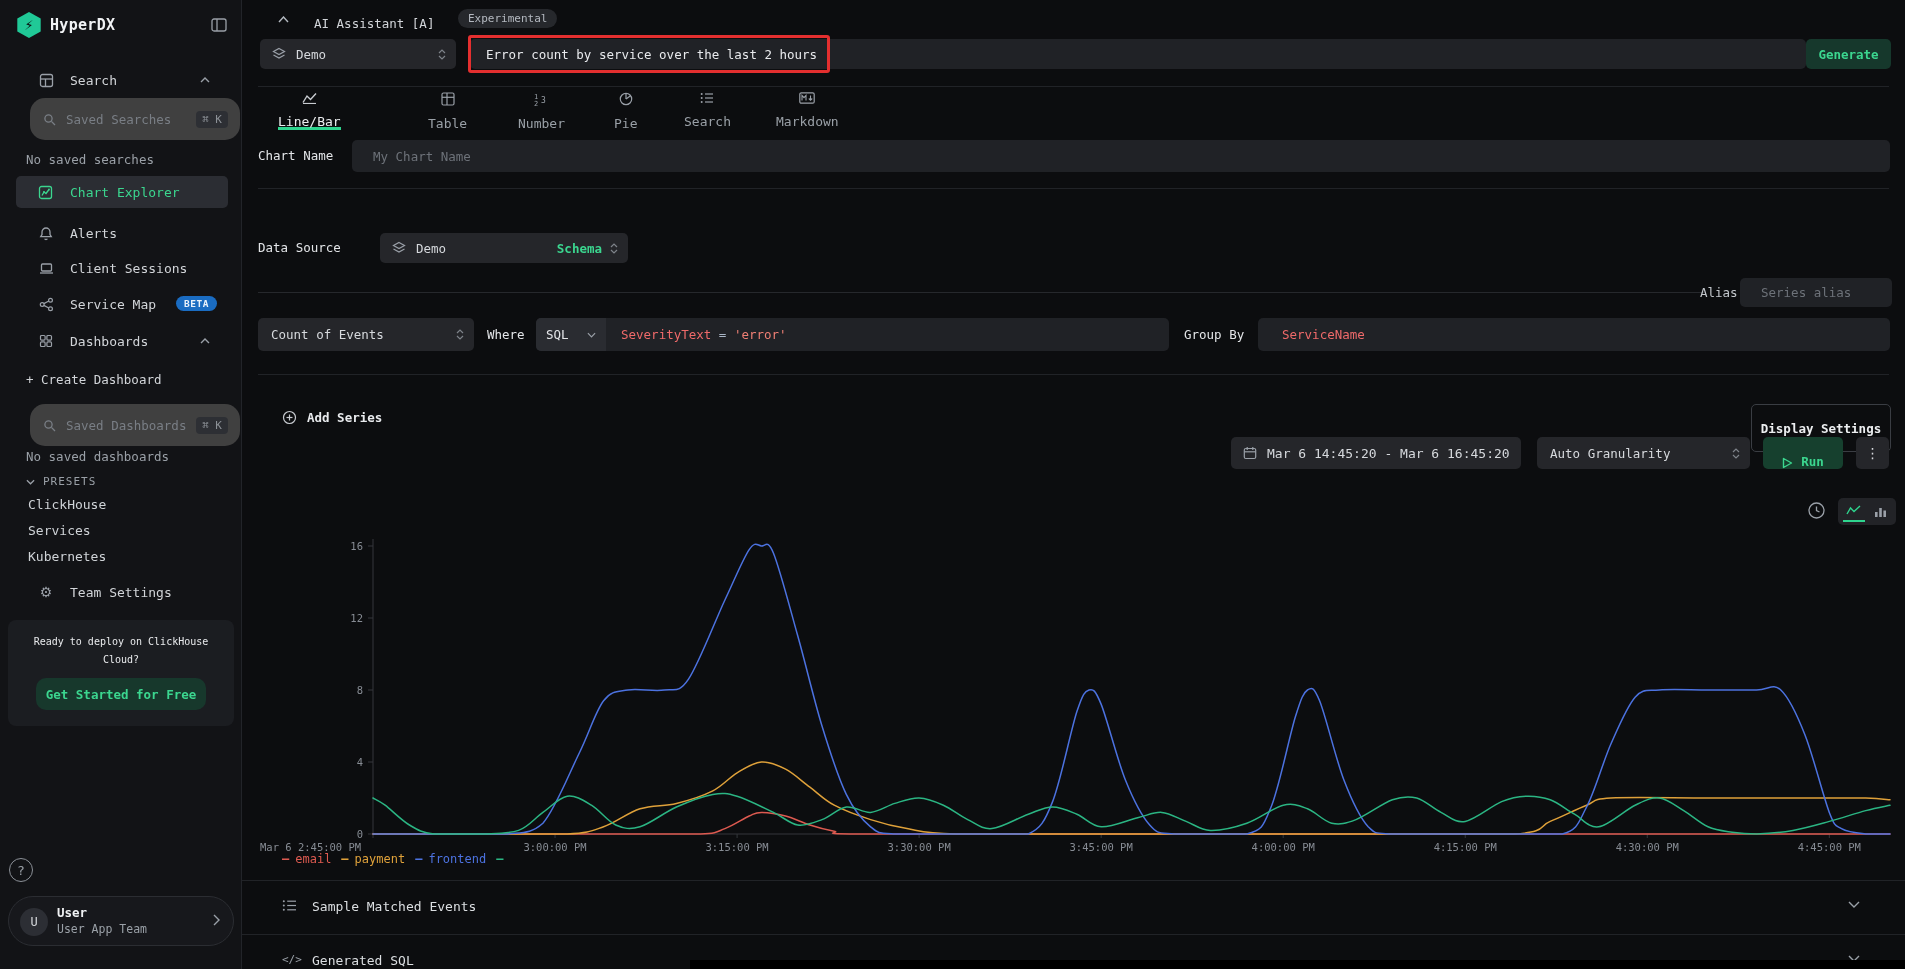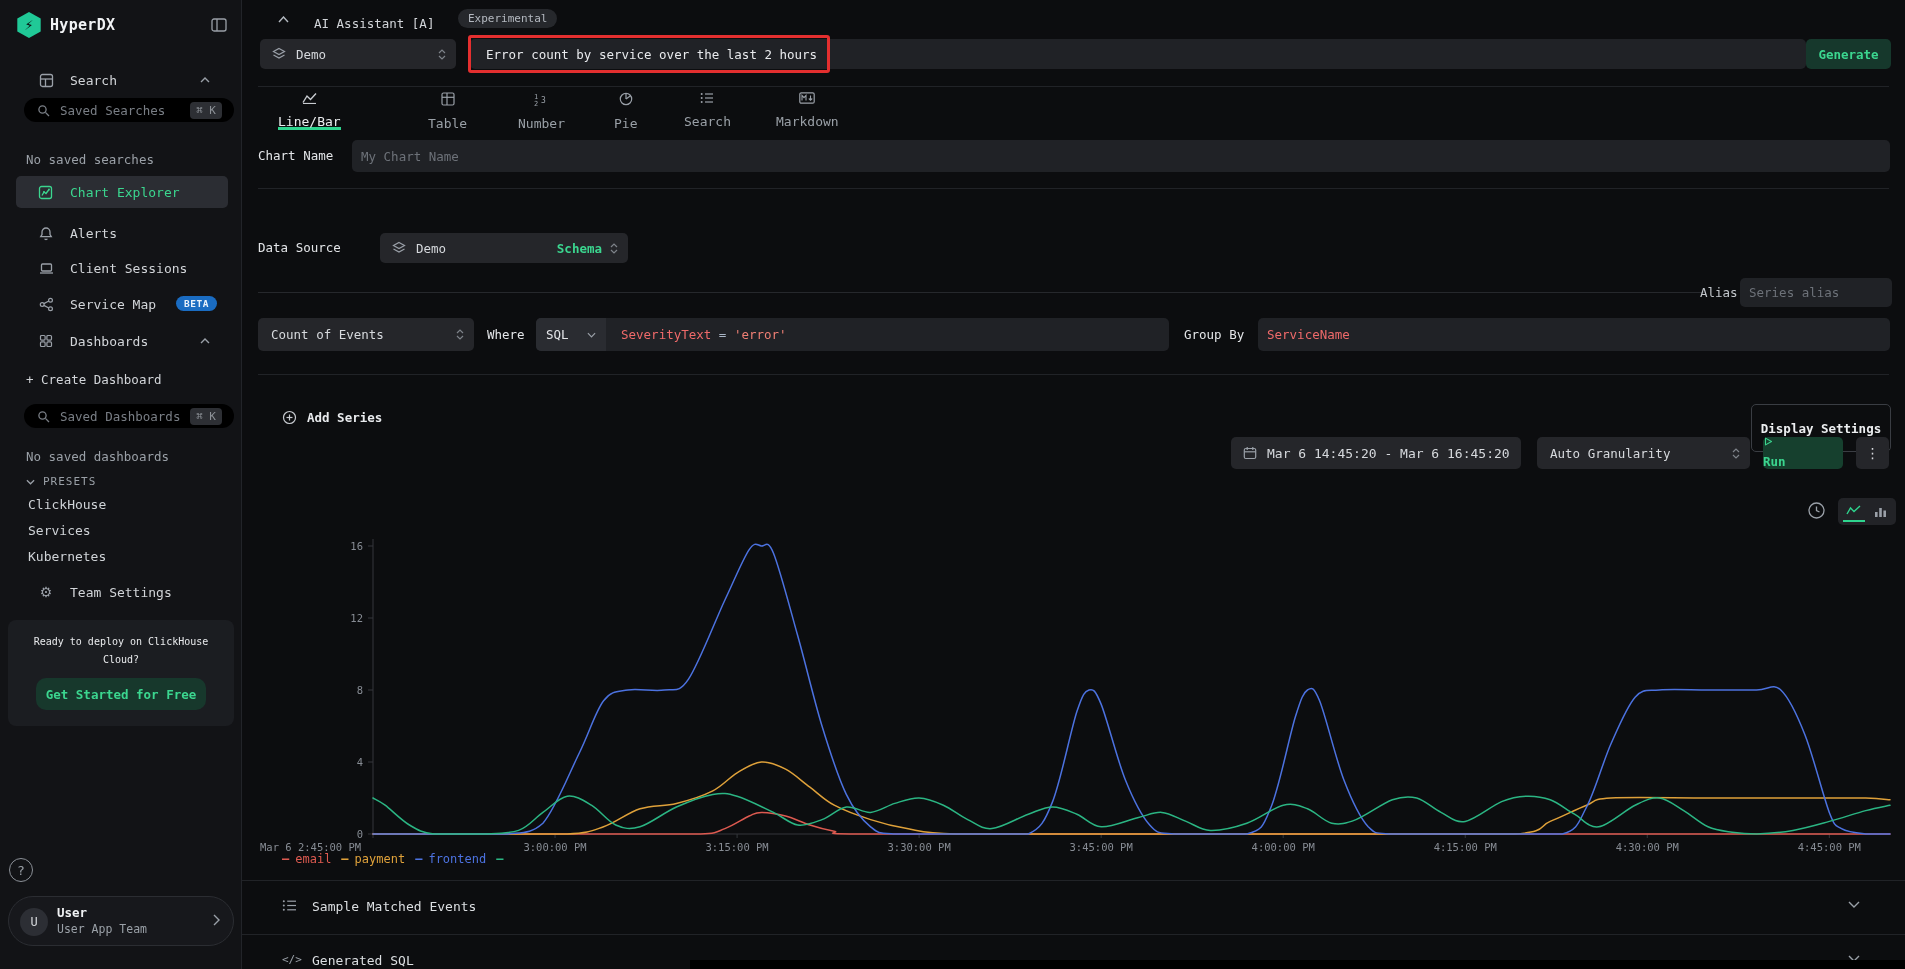--- a/index.html
+++ b/index.html
@@ -13,21 +13,21 @@
   .logo-badge { position:absolute; left:16px; top:12px; width:26px; height:26px; background:#20c997; clip-path:polygon(50% 0,95% 25%,95% 75%,50% 100%,5% 75%,5% 25%); display:flex; align-items:center; justify-content:center; color:#0b0c0e; font-size:15px; font-weight:bold; }
   .logo-text { position:absolute; left:50px; top:16px; font-size:15px; font-weight:bold; color:#f0f2f4; letter-spacing:.3px; }
   .collapse-btn { position:absolute; left:208px; top:15px; width:22px; height:20px; display:flex; align-items:center; justify-content:center; cursor:pointer; }
   .nav-item { position:absolute; left:0; width:242px; height:28px; display:flex; align-items:center; color:#d2d5d9; cursor:pointer; }
   .nav-item .ni-icon { position:absolute; left:38px; width:16px; height:16px; display:flex; align-items:center; justify-content:center; }
   .nav-item .ni-label { position:absolute; left:70px; white-space:nowrap; }
   .nav-item .ni-chev { position:absolute; left:200px; }
   .sel-item { position:absolute; left:16px; width:212px; height:32px; background:#2b2d33; border-radius:5px; display:flex; align-items:center; cursor:pointer; }
   .sel-item .ni-icon { position:absolute; left:22px; }
   .sel-item .ni-label { position:absolute; left:54px; color:#3bd68f; }
-  .pill-search { position:absolute; left:24px; width:210px; height:24px; background:#000000; border-radius:15px; display:flex; align-items:center; cursor:text; }
+  .pill-search { position:absolute; left:30px; width:210px; height:42px; background:#404040; border-radius:15px; display:flex; align-items:center; cursor:text; }
   .pill-search .mag { position:absolute; left:13px; }
   .pill-search input { position:absolute; left:36px; width:120px; background:transparent; border:none; outline:none; color:#8c9197; font:inherit; font-size:12.5px; }
   .pill-search input::placeholder { color:#797e85; }
   .kbd { position:absolute; right:12px; color:#8c9197; font-size:11px; background:#2d2f34; border-radius:4px; padding:2px 6px; }
   .muted-line { position:absolute; color:#9aa0a7; font-size:12.5px; white-space:nowrap; }
   .beta { position:absolute; left:176px; top:6px; background:#1a6cc2; color:#eaf2fb; font-size:9.5px; font-weight:bold; letter-spacing:.5px; border-radius:8px; padding:2px 8px; }
   .preset { position:absolute; left:28px; color:#cfd3d7; font-size:13px; cursor:pointer; white-space:nowrap; }
   .promo { position:absolute; left:8px; top:620px; width:226px; height:106px; background:#1b1d21; border-radius:8px; text-align:center; }
   .promo .ptext { margin-top:13px; color:#e8eaec; font-size:10px; line-height:18px; }
   .promo .cta { position:absolute; left:28px; top:58px; width:170px; height:32px; background:#17382c; color:#3bd68f; font-weight:bold; font-size:12.5px; border:none; border-radius:10px; font-family:inherit; cursor:pointer; }
@@ -44,30 +44,30 @@
   .ai-title { position:absolute; left:56px; top:16px; color:#d2d5d9; font-size:12.5px;margin-left:16px; }
   .exp-badge { position:absolute; left:216px; top:9px; background:#26282c; color:#b4b9c0; font-size:11px; border-radius:10px; padding:3px 10px; }
   .ai-input { position:absolute; left:228px; top:39px; width:1336px; height:30px; background:#202226; border-radius:5px; }
   .ai-input input { position:absolute; left:16px; top:0; width:1300px; height:30px; background:transparent; border:none; outline:none; color:#e8eaed; font:inherit; font-size:12.5px; }
   .red-annot { position:absolute; left:226px; top:35px; width:362px; height:38px; border:3px solid #e42f2f; border-radius:3px; pointer-events:none; }
   .gen-btn { position:absolute; left:1564px; top:39px; width:85px; height:30px; background:#16382c; color:#3bd68f; font-weight:bold; font-size:12.5px; border:none; border-radius:5px; font-family:inherit; cursor:pointer; }
   .tab { position:absolute; top:92px; height:38px; display:flex; align-items:center; gap:10px; color:#9aa0a7; cursor:pointer; font-size:13px;flex-direction:column; }
   .tab.active { color:#eceef0; border-bottom:3px solid #2ed48e; }
   .flabel { position:absolute; color:#e3e5e8; font-size:12.5px; white-space:nowrap; }
   .input-box { position:absolute; background:#202226; border-radius:5px; }
-  .input-box input { width:100%; height:100%; background:transparent; border:none; outline:none; color:#d6d9dd; font:inherit; font-size:12.5px; padding:0 9px; }
+  .input-box input { width:100%; height:100%; background:transparent; border:none; outline:none; color:#d6d9dd; font:inherit; font-size:12.5px; padding:0 21px; }
   .input-box input::placeholder { color:#6d7279; }
   .select-box { position:absolute; background:#25262a; border-radius:5px; display:flex; align-items:center; cursor:pointer; font-size:12.5px; color:#d6d9dd; }
   .updown { margin-left:auto; display:flex; flex-direction:column; gap:1px; padding-right:10px; }
   .sql-group { position:absolute; background:#202226; border-radius:5px; display:flex; align-items:center; }
   .sql-dd { width:70px; height:100%; background:#2a2c31; border-radius:5px 0 0 5px; display:flex; align-items:center; justify-content:space-between; padding:0 10px; color:#e3e5e8; cursor:pointer; font-size:12.5px; }
   .code { font-size:12.5px; white-space:nowrap; }
   .tok-field { color:#ef6a6a; } .tok-op { color:#a9b6c6; } .tok-val { color:#ee7f74; }
   .ghost-btn { position:absolute; background:transparent; border:1px solid #3a3d43; color:#eceef0; border-radius:5px; font-family:inherit; font-size:12.5px; font-weight:bold; cursor:pointer; }
-  .run-btn { position:absolute; left:1521px; top:437px; width:80px; height:32px; background:#16402e; border:none; border-radius:5px; color:#3bd68f; font-weight:bold; font-family:inherit; font-size:12.5px; cursor:pointer; display:flex; align-items:flex-start; justify-content:center; gap:8px;flex-direction:column; }
+  .run-btn { position:absolute; left:1521px; top:437px; width:80px; height:32px; background:#16402e; border:none; border-radius:5px; color:#3bd68f; font-weight:bold; font-family:inherit; font-size:12.5px; cursor:pointer; display:flex; align-items:flex-end; justify-content:center; gap:8px; }
   .kebab-btn { position:absolute; left:1614px; top:437px; width:33px; height:32px; background:#25262a; border:none; border-radius:5px; color:#d6d9dd; font-size:14px; cursor:pointer; }
   .ct-toggle { position:absolute; left:1596px; top:498px; width:58px; height:27px; background:#222327; border-radius:5px; display:flex; align-items:center; justify-content:space-evenly; }
   .ct-seg { width:22px; height:21px; display:flex; align-items:center; justify-content:center; cursor:pointer; }
   .ct-seg.active { border-bottom:2px solid #2ed48e; }
   .legend { position:absolute; left:40px; top:852px; display:flex; align-items:center; gap:10px; font-size:12px; }
   .legend .dash { font-weight:bold; letter-spacing:-1px; }
   .section-row { position:absolute; left:0; width:1663px; height:52px; cursor:pointer; }
   .section-row .s-icon { position:absolute; left:40px; top:18px; }
   .section-row .s-label { position:absolute; left:70px; top:18px; color:#dcdfe2; font-size:13px; }
   .section-row .s-chev { position:absolute; left:1606px; top:20px; }
@@ -384,21 +384,21 @@
           </svg>
       </div>
       <div class="code" style="margin-left:15px">
         <span class="tok-field">SeverityText</span>
         <span class="tok-op">=</span>
         <span class="tok-val">'error'</span>
       </div>
     </div>
     <div class="flabel" style="left:942px; top:327px">Group By</div>
     <div class="input-box" style="left:1016px; top:318px; width:632px; height:33px; display:flex; align-items:center">
-      <span class="code tok-field" style="padding-left:9px">ServiceName</span>
+      <span class="code tok-field" style="padding-left:24px">ServiceName</span>
     </div>
 
     <div class="divider" style="top:374px"></div>
 
     <div class="abs" style="left:40px; top:410px; display:flex; align-items:center; gap:10px; cursor:pointer">
       <span>
         <svg class="ic" width="15" height="15" viewBox="0 0 15 15">
             <circle cx="7.5" cy="7.5" r="6" fill="none" stroke="#c9ccd1" stroke-width="1.2"></circle>
             <line x1="7.5" y1="4.5" x2="7.5" y2="10.5" stroke="#c9ccd1" stroke-width="1.2"></line>
             <line x1="4.5" y1="7.5" x2="10.5" y2="7.5" stroke="#c9ccd1" stroke-width="1.2"></line>

